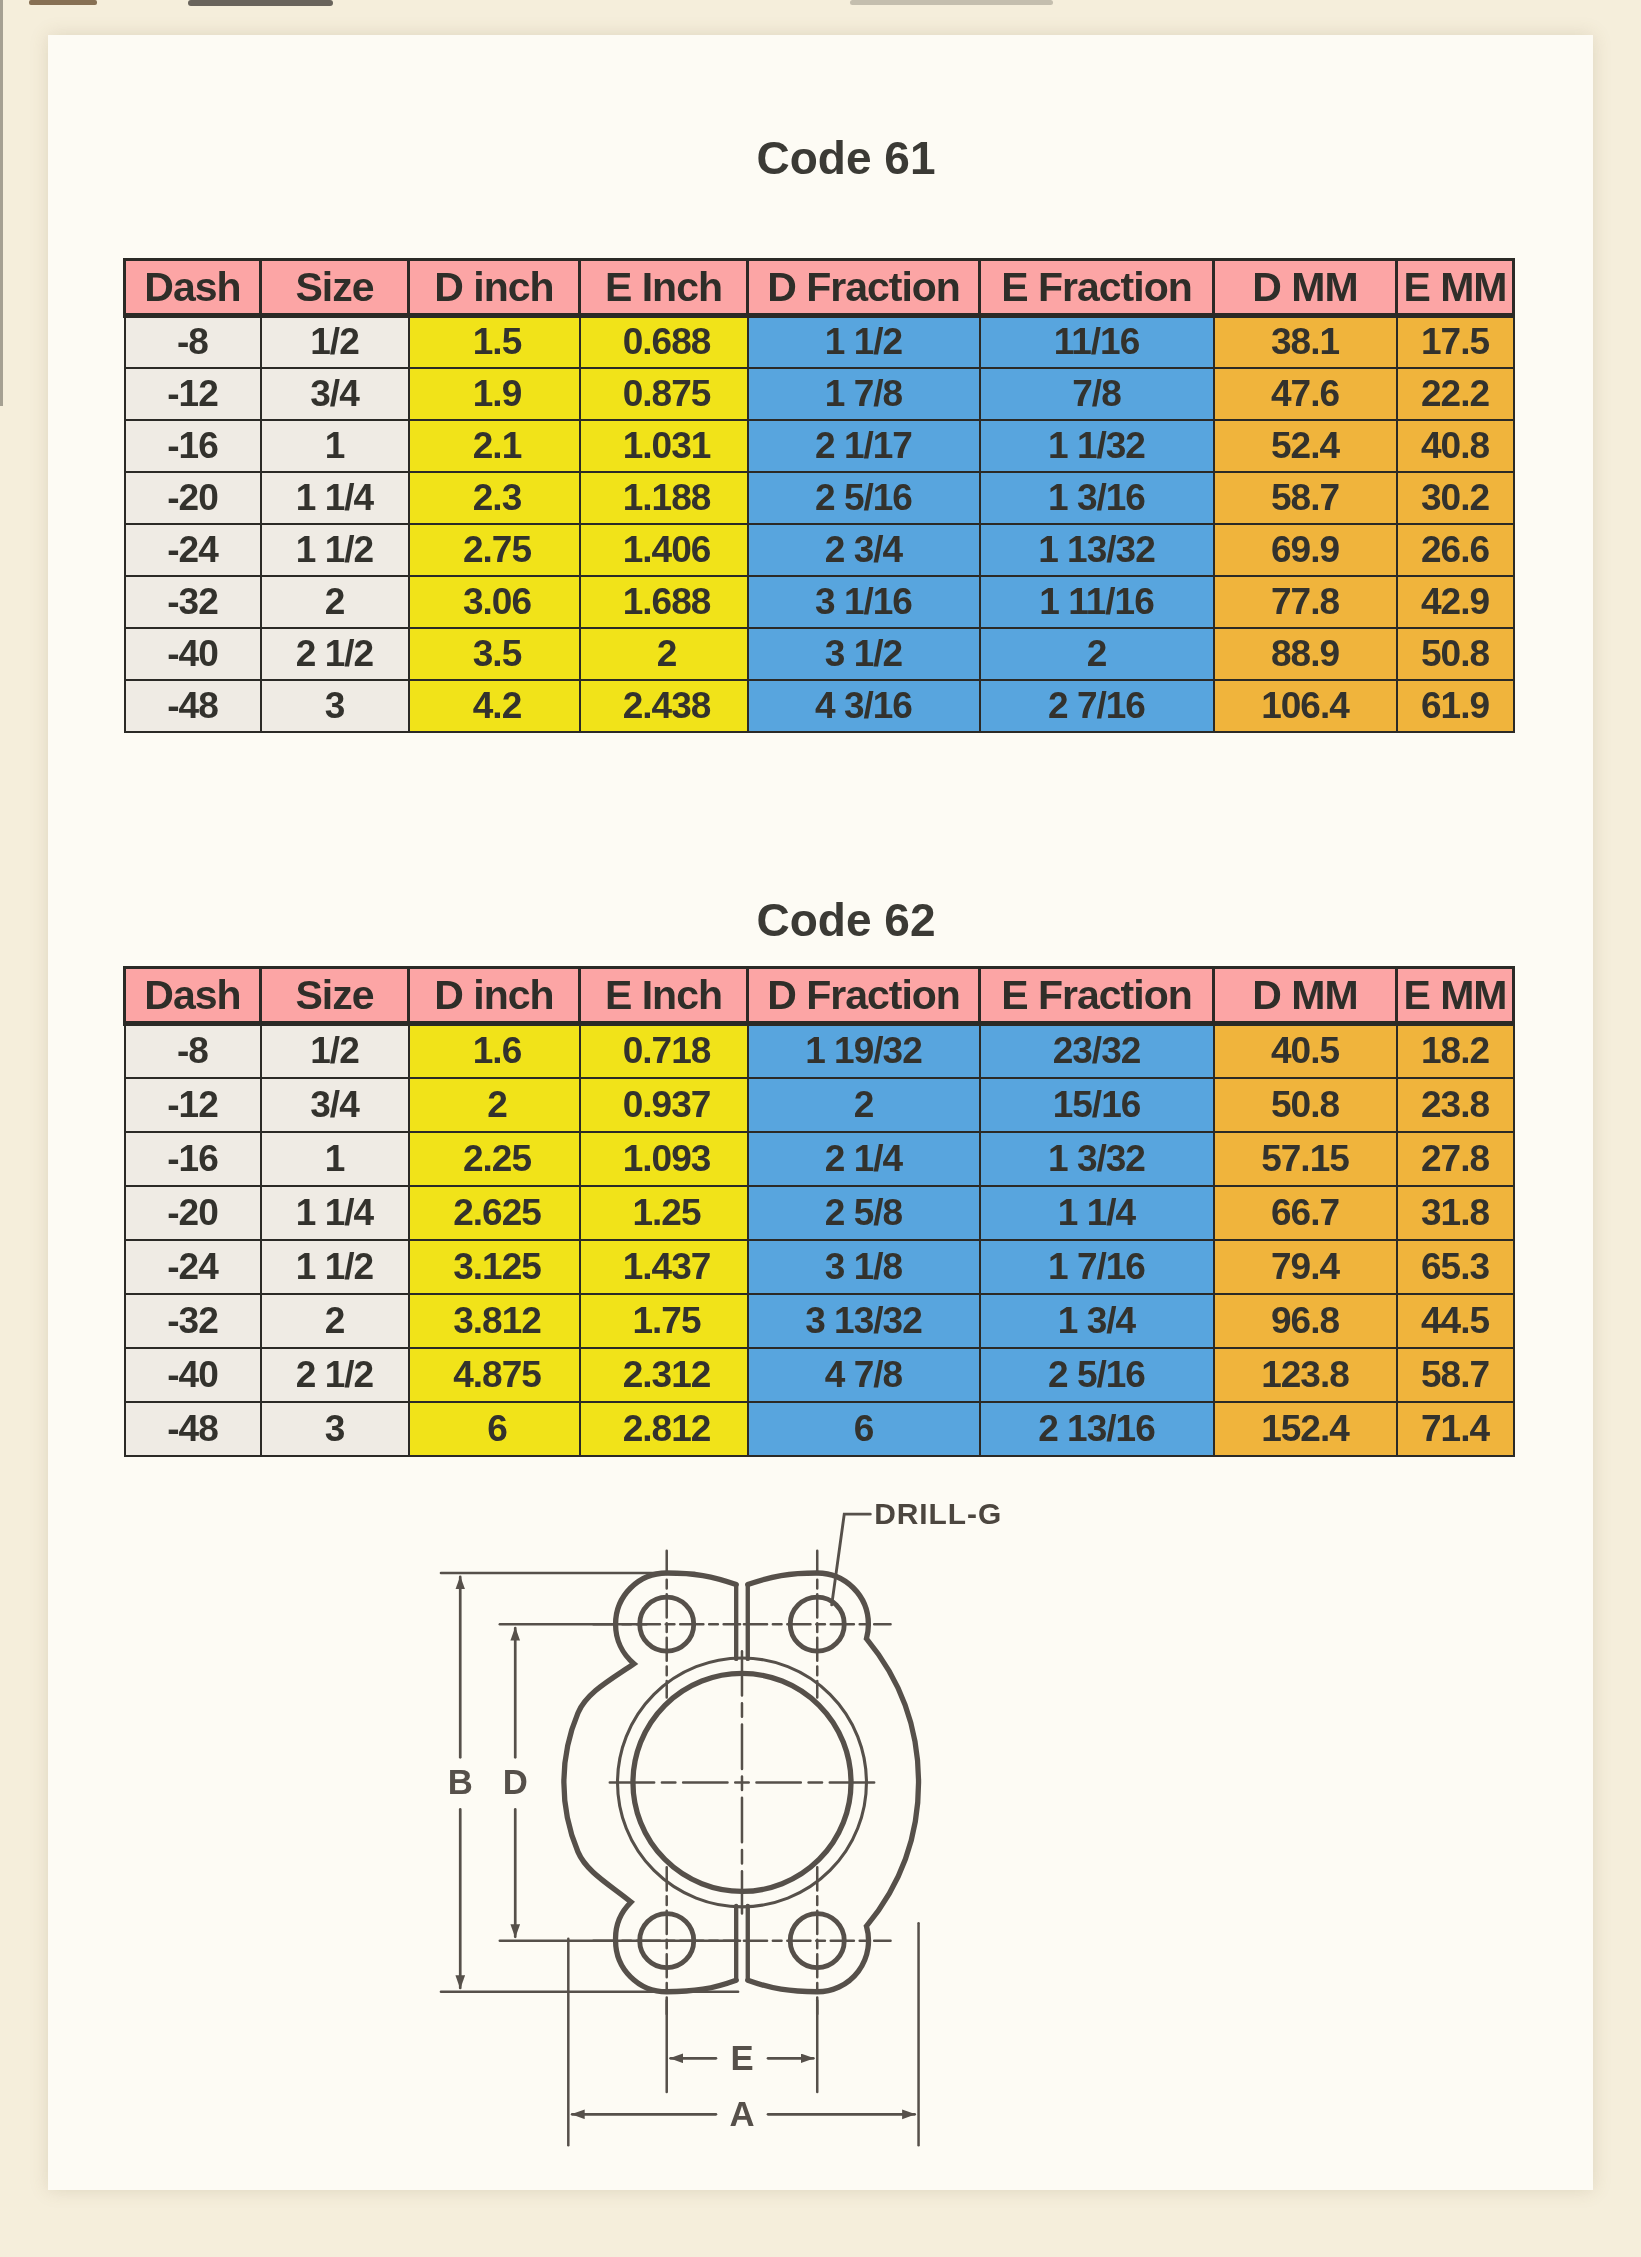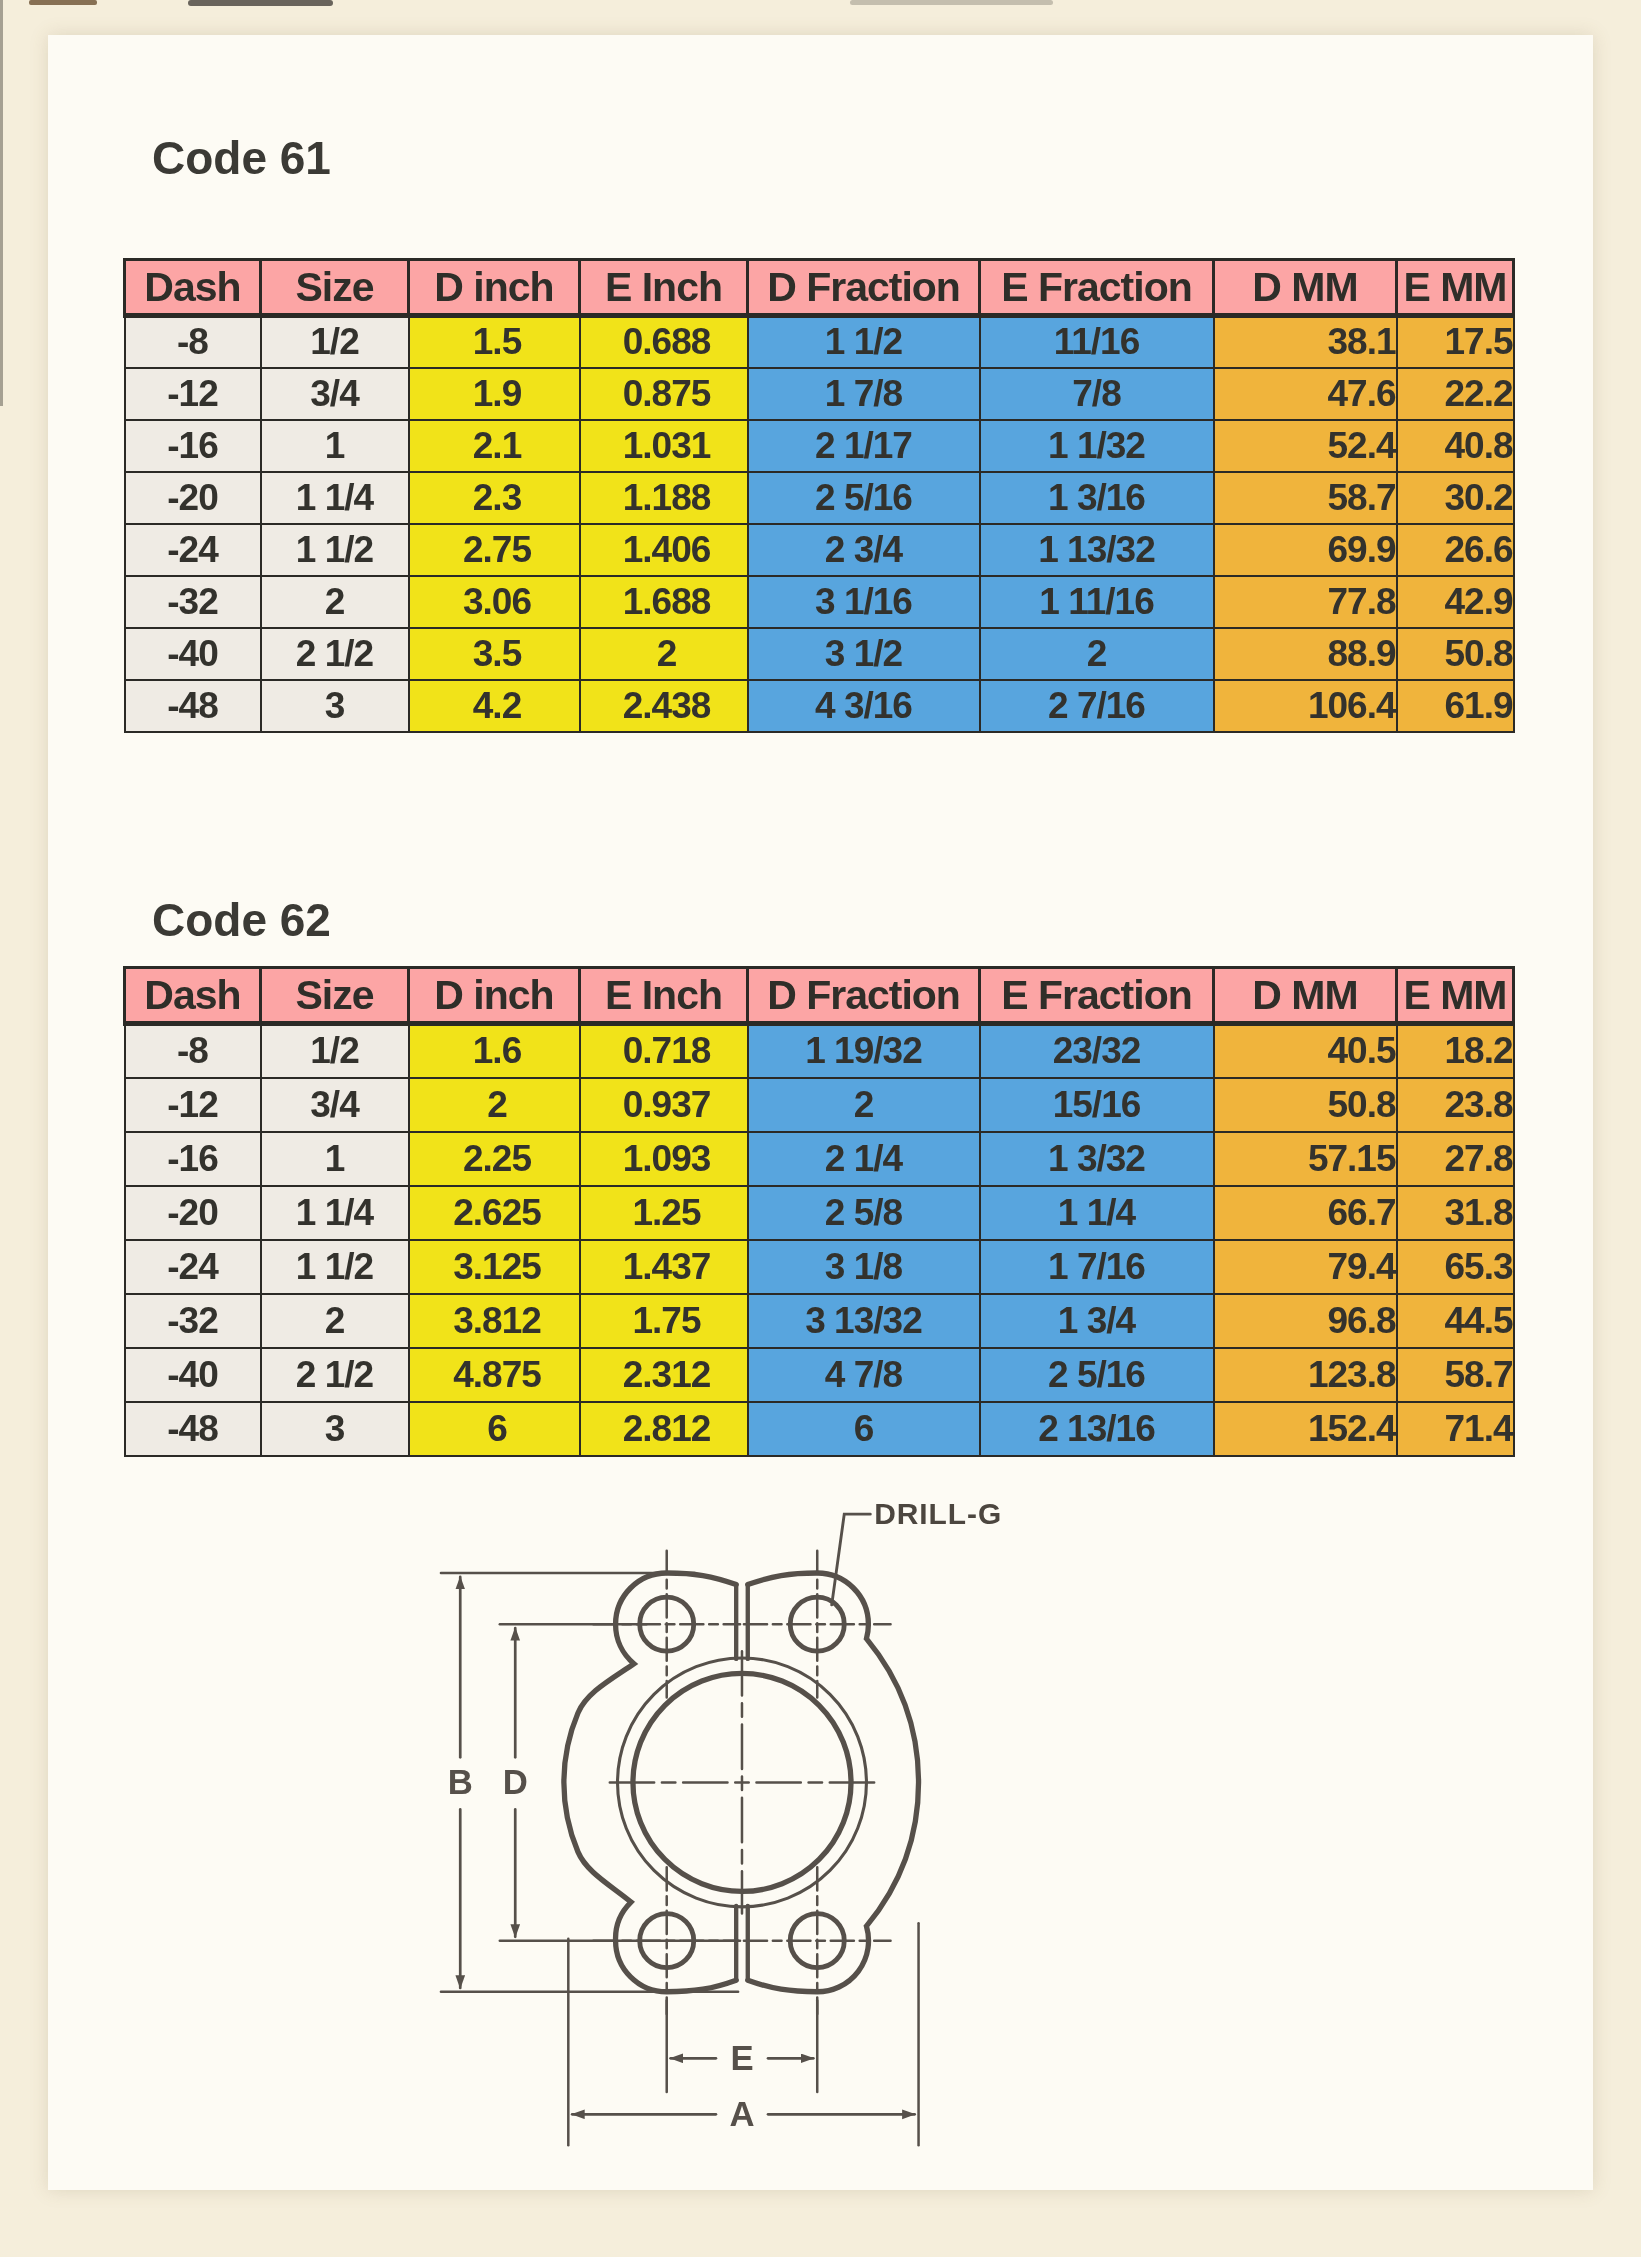--- a/index.html
+++ b/index.html
@@ -13,40 +13,40 @@
     position:relative;background:var(--mat);overflow:hidden;
     font-family:"Liberation Sans",sans-serif;color:var(--ink);
   }
   .page{
     position:absolute;left:48px;top:35px;width:1545px;height:2155px;
     background:var(--page);box-shadow:0 0 17.4px rgba(120,100,60,.18);
   }
   .artifact{position:absolute;}
 
   .tbl-title{
-    position:absolute;left:123px;width:1388px;text-align:left;
+    position:absolute;left:123px;width:1388px;text-align:center;
     transform:translateX(29px);
     font-size:46px;font-weight:bold;color:#3b3a35;letter-spacing:0px;
   }
   .tbl-wrap{position:absolute;left:123px;width:1388px;}
   table{border-collapse:collapse;table-layout:fixed;width:1388px;background:var(--page);}
   th,td{
     border:2.9px solid var(--line);text-align:center;vertical-align:middle;
     font-weight:bold;overflow:hidden;white-space:nowrap;
   }
   th{
     background:#fca5a5;font-size:41px;letter-spacing:-1px;height:56px;
     border-width:3.9px;border-bottom-width:5.8px;color:#2f2e29;
   }
   td{font-size:37px;letter-spacing:-1px;color:var(--ink);}
   .t1 td{height:52px;} .t2 td{height:54px;}
   td.g0{background:var(--gray_cell);}
   td.g1{background:var(--yellow);padding-left:6px;}
   td.g2{background:var(--blue);}
-  td.g3{background:var(--orange);text-align:right;}
+  td.g3{background:var(--orange);}
 
   .diagram{position:absolute;left:357px;top:1487px;width:714px;height:695px;}
   .dim-label{font-size:36px;font-weight:bold;fill:var(--draw);}
   .drill-label{font-size:31px;font-weight:bold;fill:#4c463f;letter-spacing:1px;}
 </style>
 </head>
 <body>
 
 <div class="page"></div>
 

